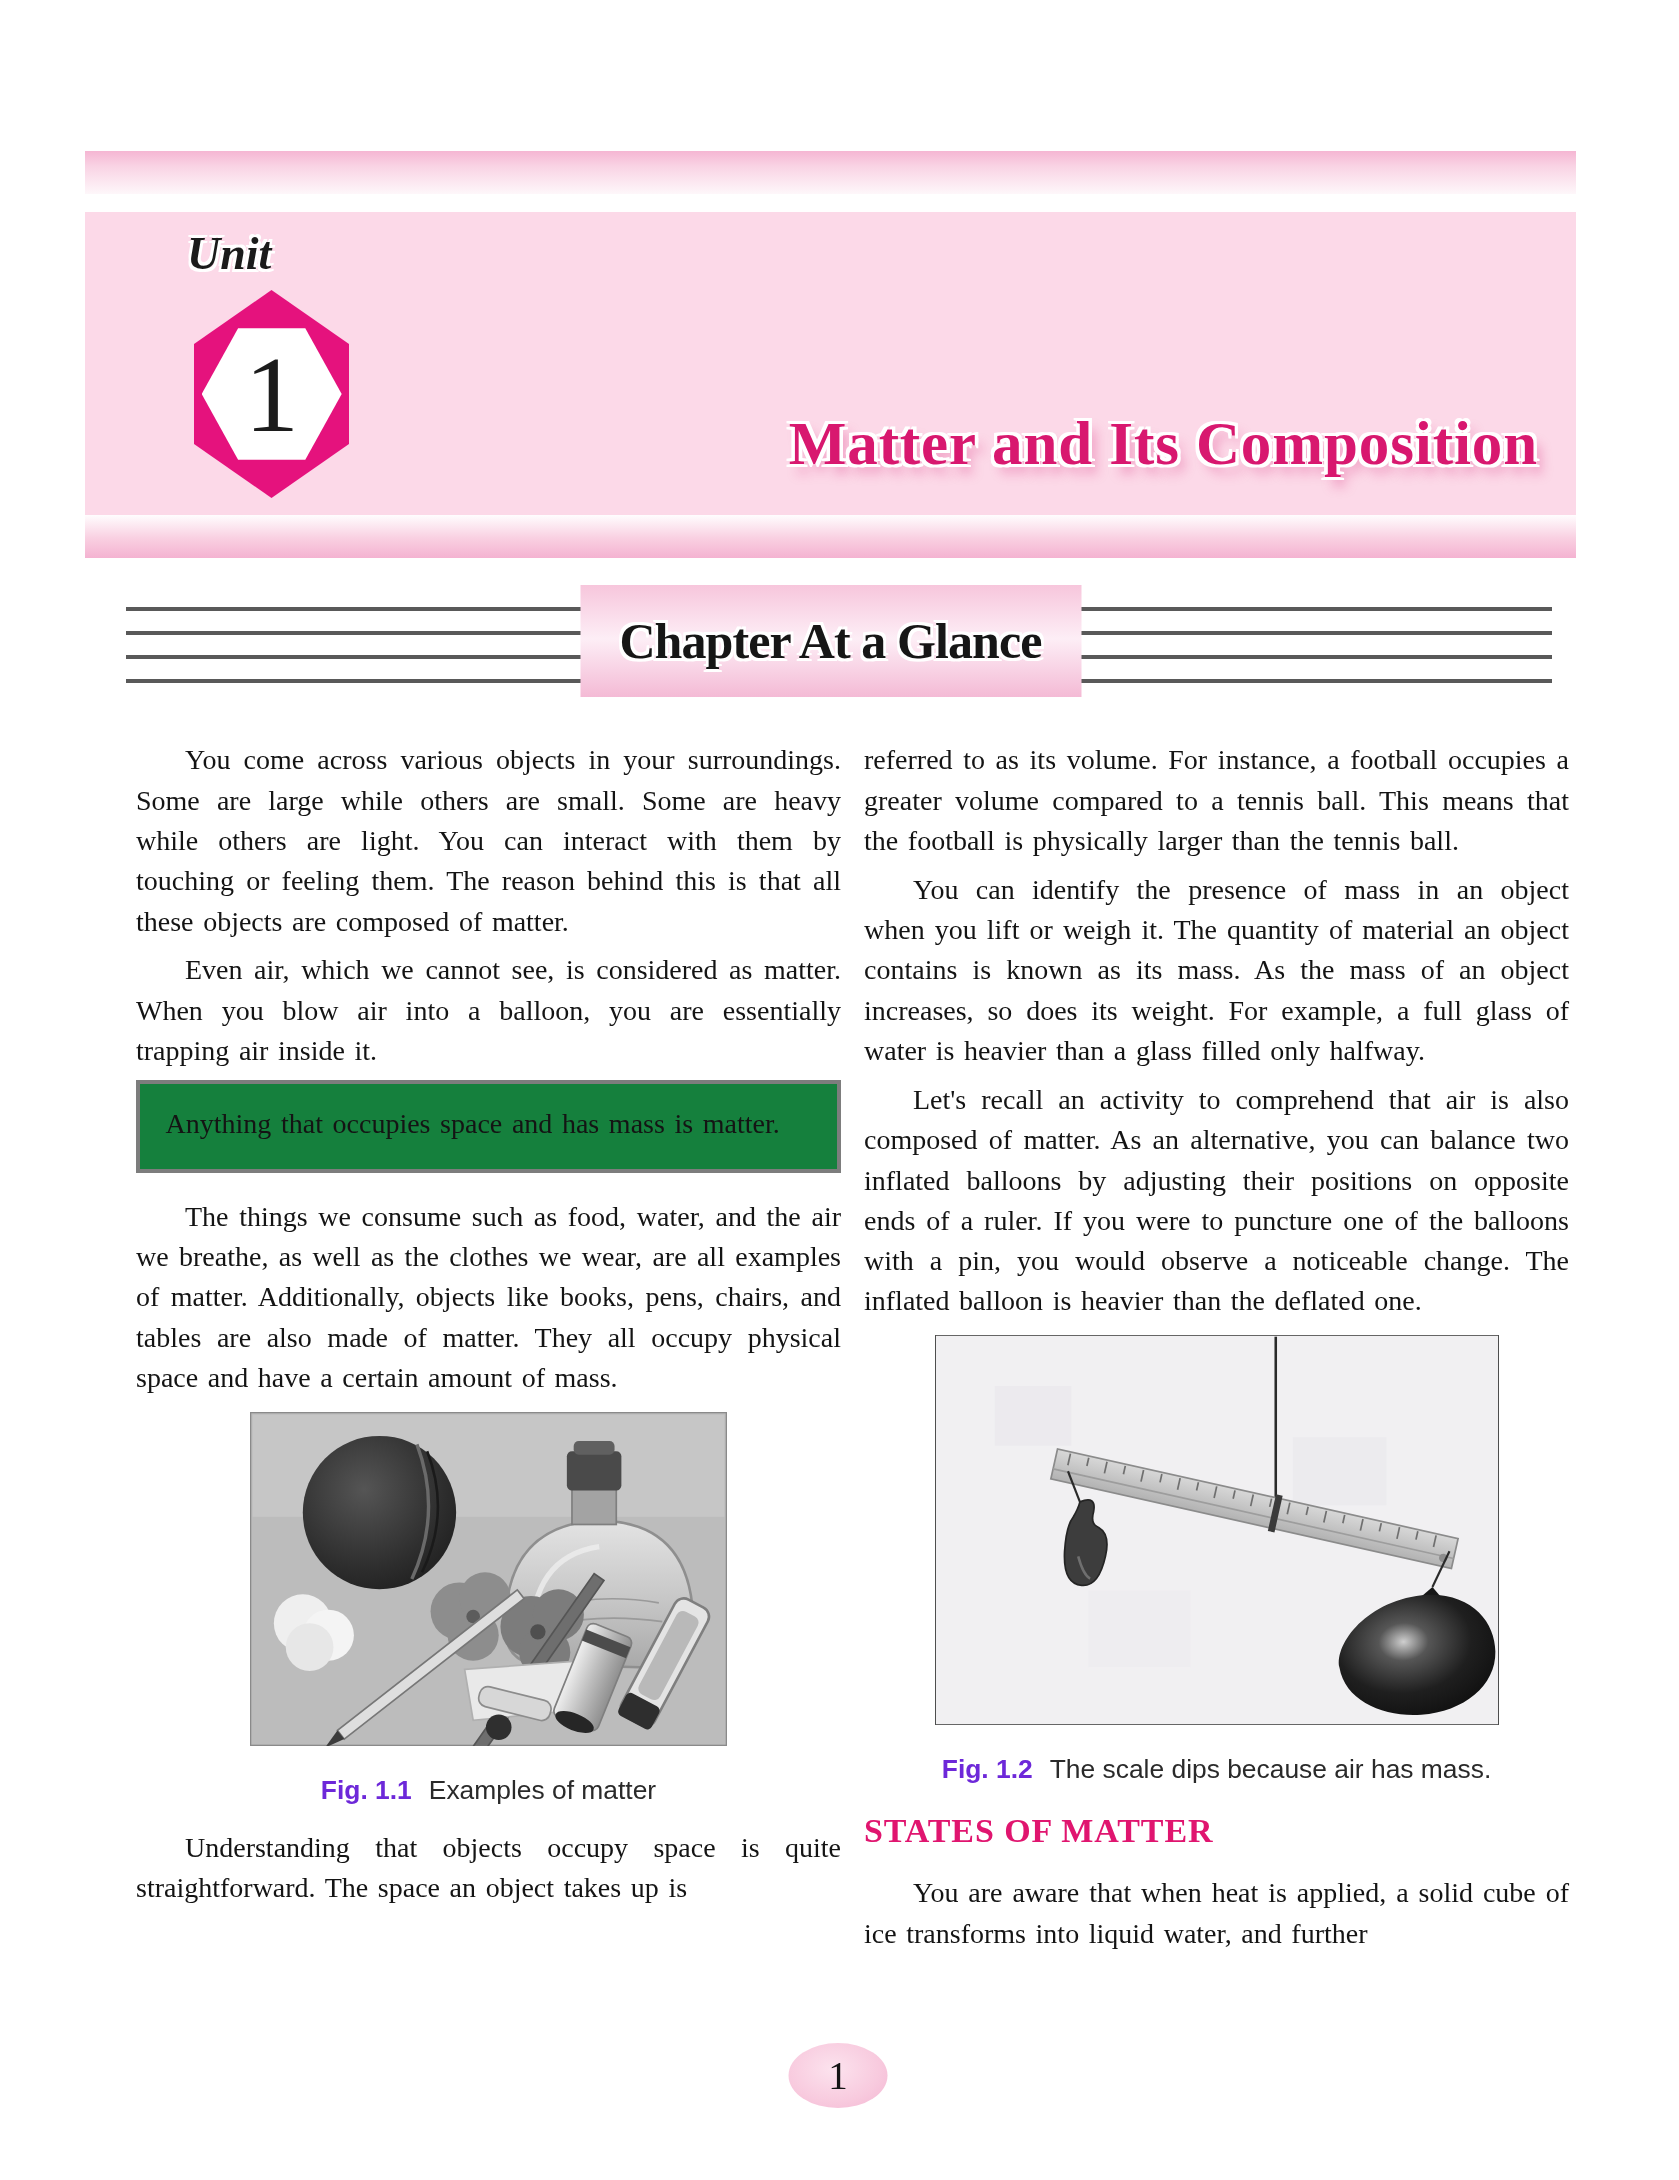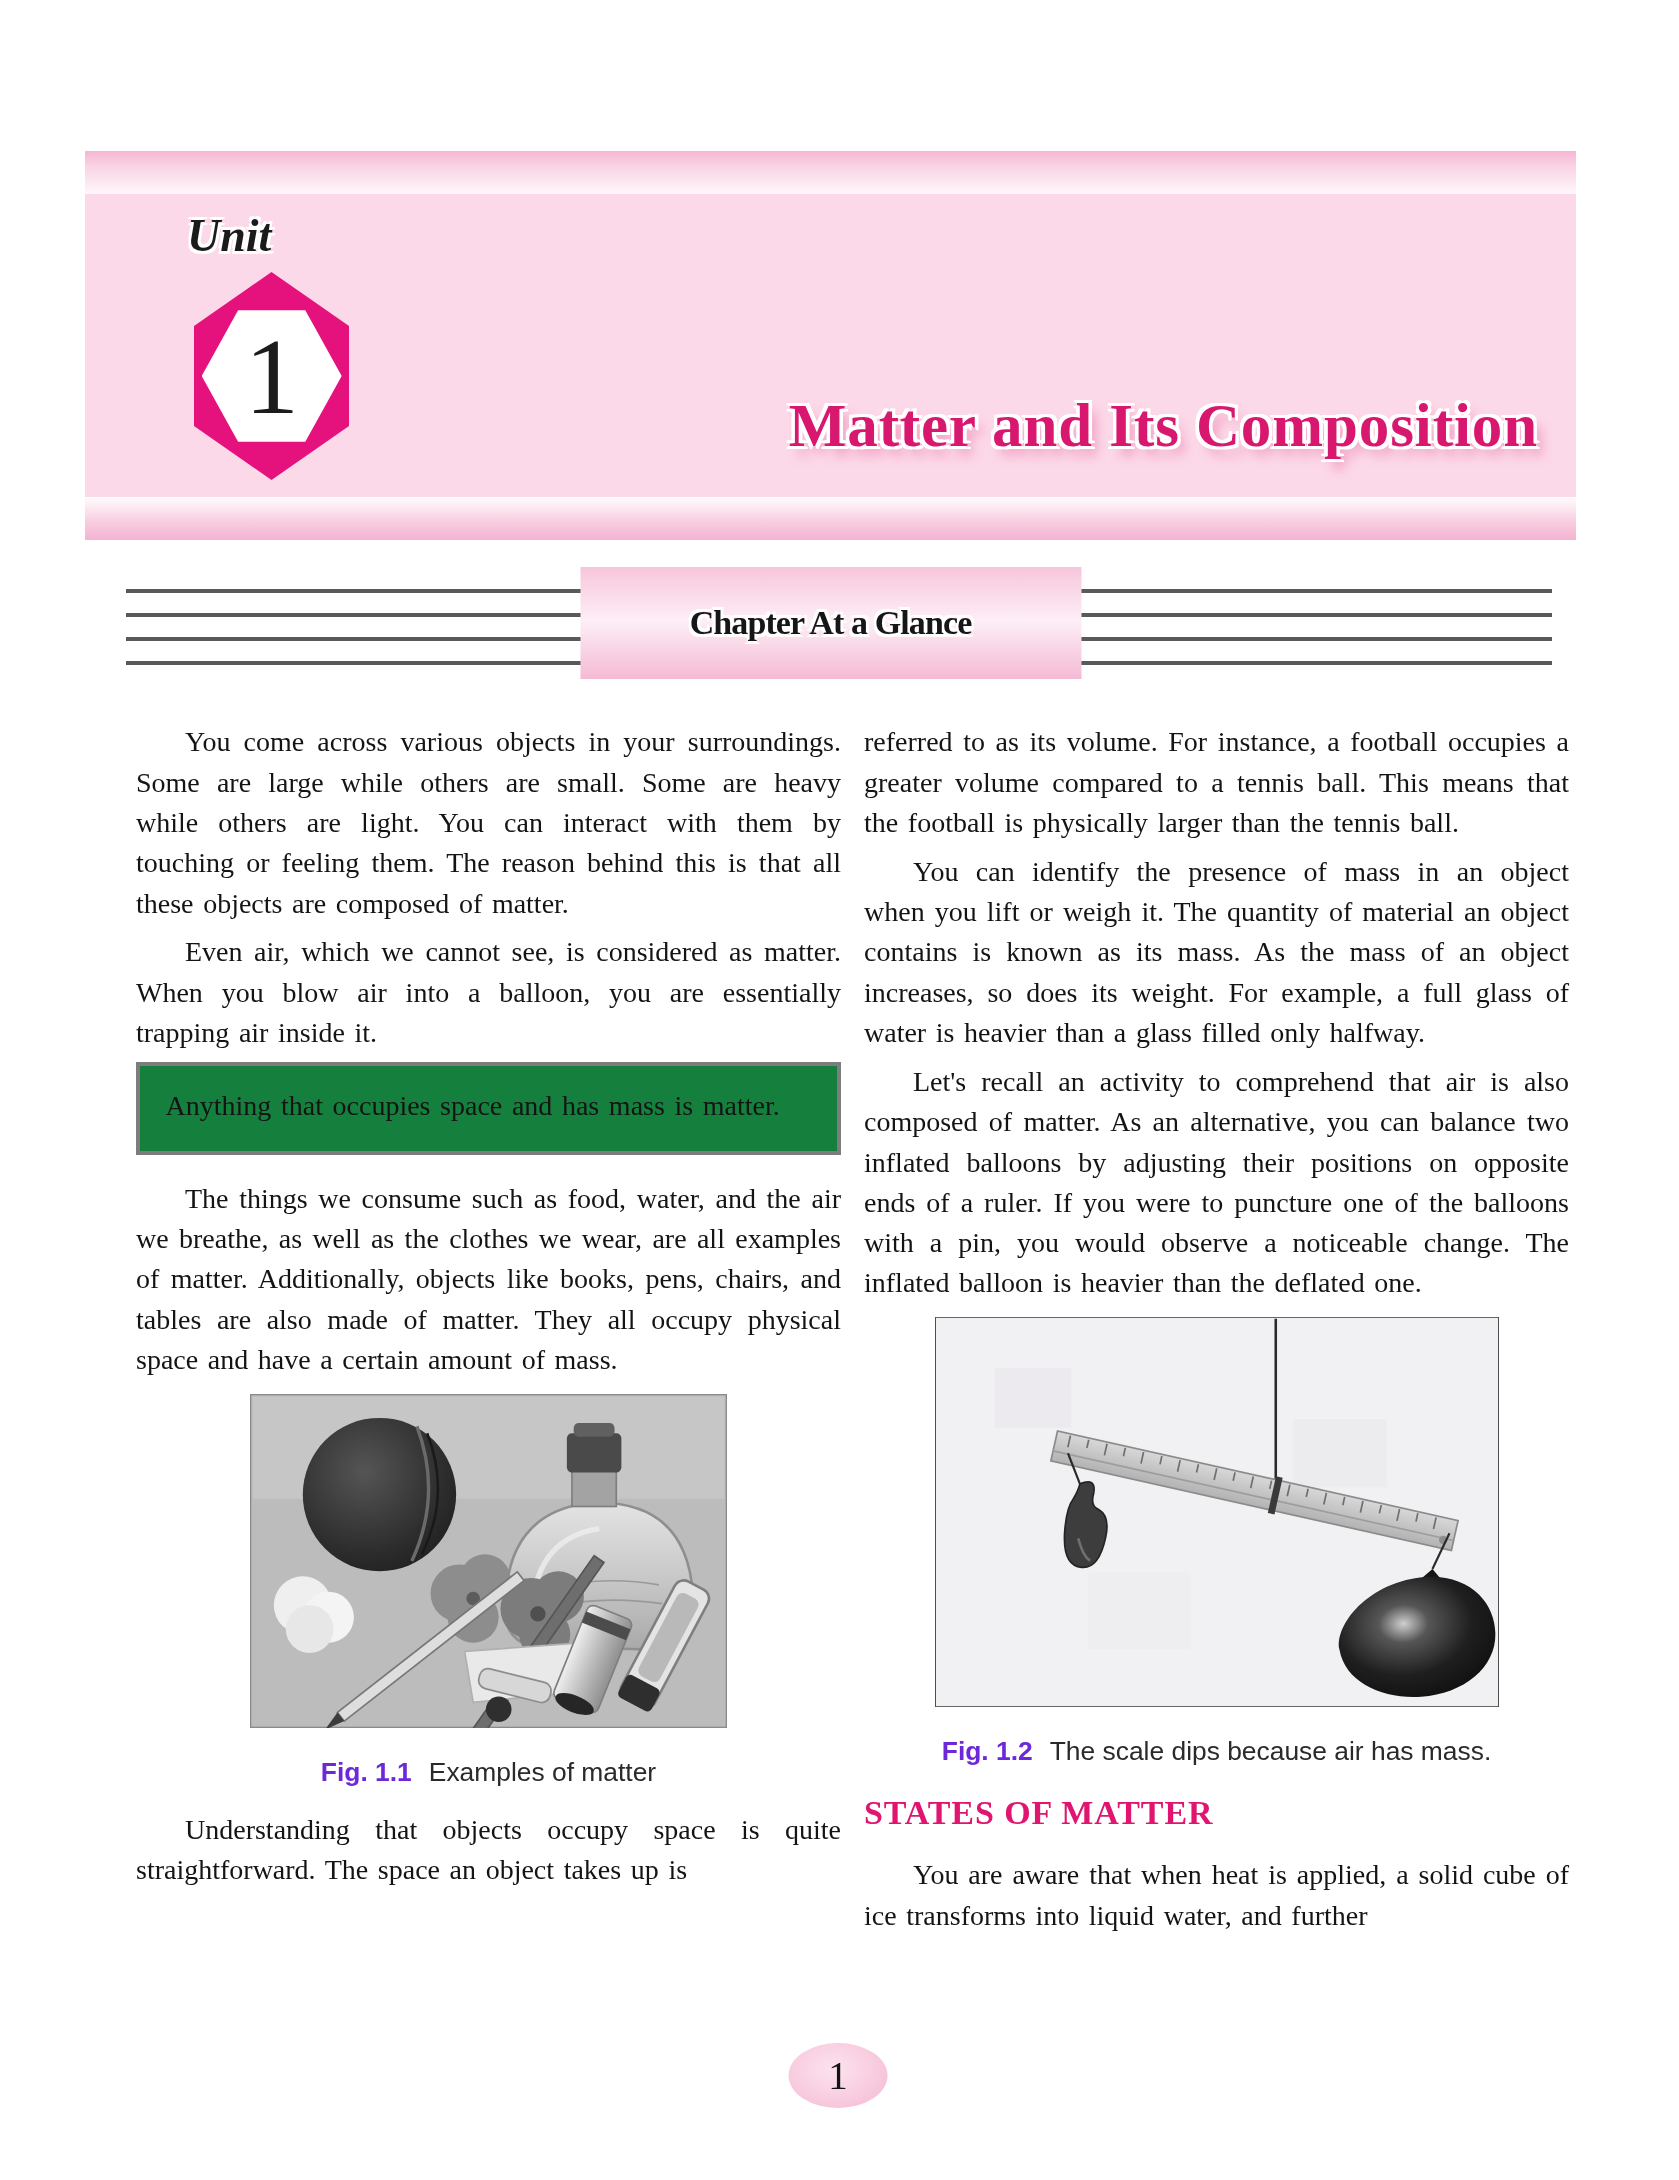--- a/index.html
+++ b/index.html
@@ -14,21 +14,21 @@
   }
 
   
   .band-top {
     margin:151px 104px 0 85px;
     height:43px;
     background:linear-gradient(to bottom, #f5b6d3 0%, #f9d3e4 35%, #fef7fa 100%);
   }
   .header-panel {
     position:relative;
-    margin:0 104px 0 85px;
+    margin:18px 104px 0 85px;
     height:303px;
     background:#fcd9e8;
   }
   .band-bottom {
     margin:0 104px 0 85px;
     height:43px;
     background:linear-gradient(to bottom, #fffdfe 0%, #f9cfe1 55%, #f4b2d1 100%);
   }
   .unit-label {
     position:absolute; left:102px; top:15.3px;
@@ -63,21 +63,21 @@
   .glance-lines { position:absolute; left:41px; right:24px; top:49px; }
   .glance-line { height:4.3px; background:#595959; margin-bottom:19.6px; }
   .glance-box {
     position:absolute; left:50%; top:27px; transform:translateX(-50%);
     width:501px; height:112px;
     background:linear-gradient(to bottom, #f7c6dc 0%, #fdeef6 48%, #f4bad5 100%);
     display:flex; align-items:center; justify-content:center;
     z-index:2;
   }
   .glance-title {
-    font-size:34px; font-weight:700; letter-spacing:-0.9px; color:#161616;
+    font-size:50px; font-weight:700; letter-spacing:-0.9px; color:#161616;
     text-shadow:-2.6px -2.6px 0 #fff, 2.6px -2.6px 0 #fff, -2.6px 2.6px 0 #fff, 2.6px 2.6px 0 #fff;
     white-space:nowrap;
   }
 
   
   .columns {
     display:flex; gap:23px;
     margin:20.4px 101px 0 136px;
   }
   .col { width:705px; font-size:28px; line-height:1.44; text-align:justify; }

